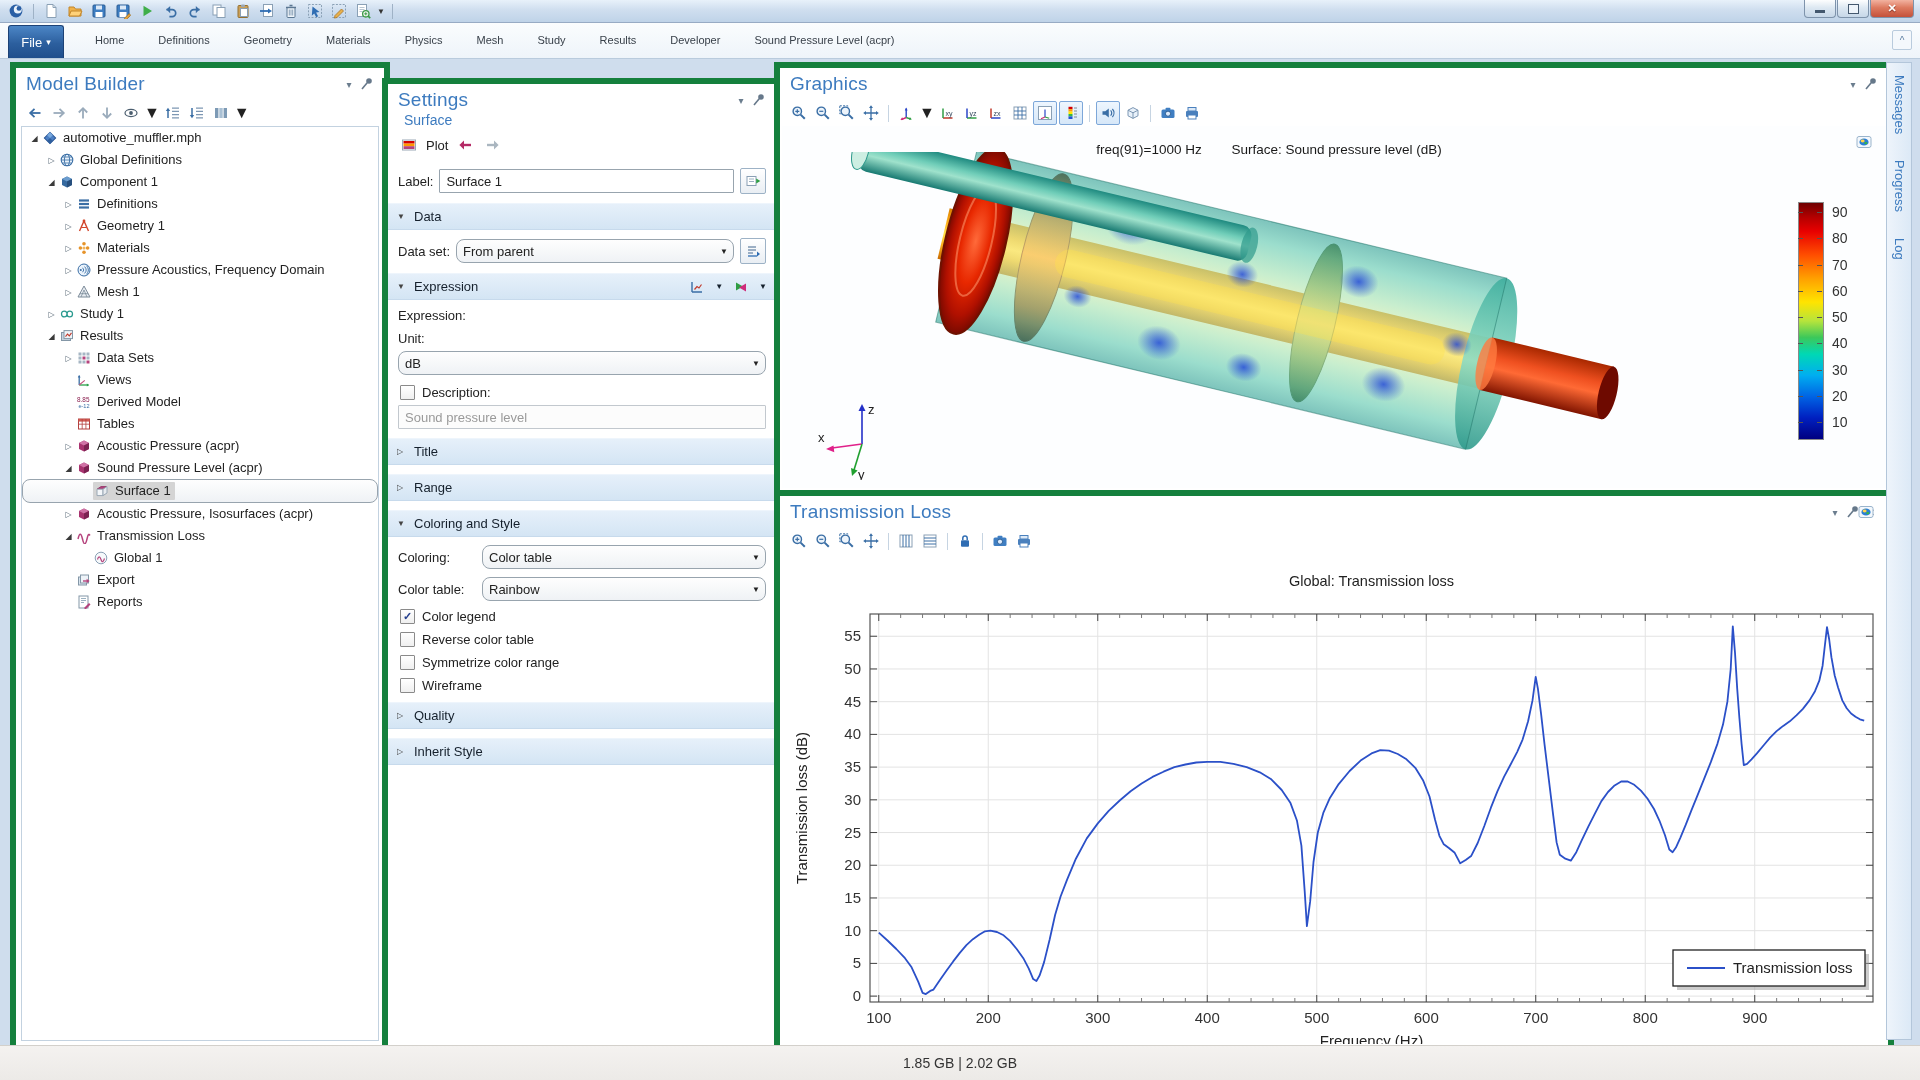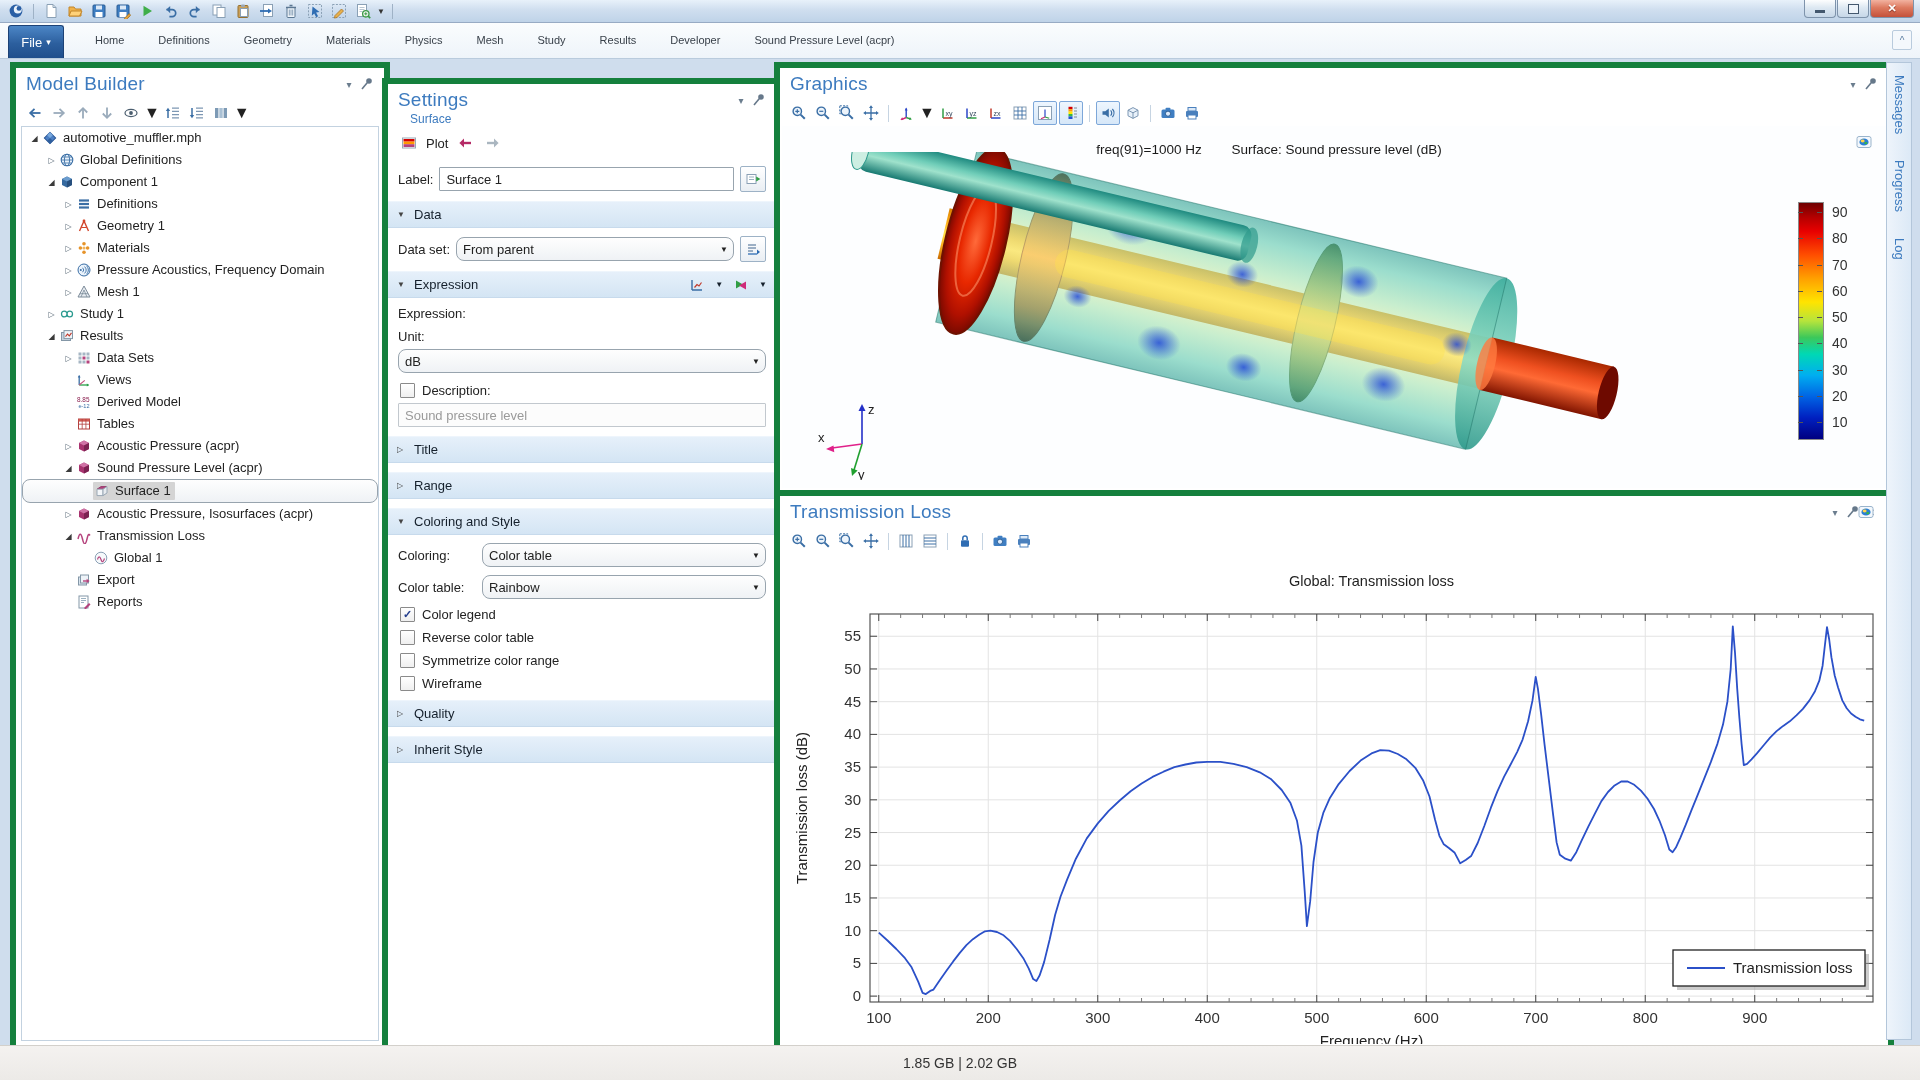--- a/index.html
+++ b/index.html
@@ -48,21 +48,21 @@
   .trow{display:flex;align-items:center;height:22px;font-size:13px;white-space:nowrap}
   .tarr{width:13px;flex:0 0 auto;text-align:center;font-size:8px;color:#5a6a78}
   .tarr.exp{color:#3a3a3a}
   .tico{width:16px;height:16px;margin:0 4px 0 1px;flex:0 0 auto}
   .tico svg{display:block}
   .tlabel{padding:1px 4px 2px 1px}
   .trow.sel .selwrap{background:#d4d4d4}
   .selwrap{display:flex;align-items:center;border-radius:1px}
   
   #settings{left:382px;top:78px;width:388px;height:978px}
-  #settings .sub{font-size:12px;color:#3d7bbf;padding:0 22px;margin-top:-2px}
+  #settings .sub{font-size:14px;color:#3d7bbf;padding:0 16px;margin-top:-2px}
   .plotrow{display:flex;align-items:center;gap:6px;padding:6px 10px 4px;font-size:13px;color:#222}
   .secbar{height:25px;margin-top:9px;background:linear-gradient(#e6f0fa,#d4e5f4);
     border-top:1px solid #eef5fc;border-bottom:1px solid #c7daec;
     display:flex;align-items:center;padding:0 9px;font-size:13px;color:#15202c;gap:7px}
   .secbar .sarr{font-size:8px;color:#444;width:10px}
   .secbar .spacer{flex:1}
   .frow{display:flex;align-items:center;margin:8px 10px 0;font-size:13px;gap:6px}
   .flab{flex:0 0 auto}
   .fcol{display:block;margin:8px 10px 0;font-size:13px}
   .inp,.sel{height:22px;border:1px solid #98a4ae;background:#fff;display:flex;align-items:center;

